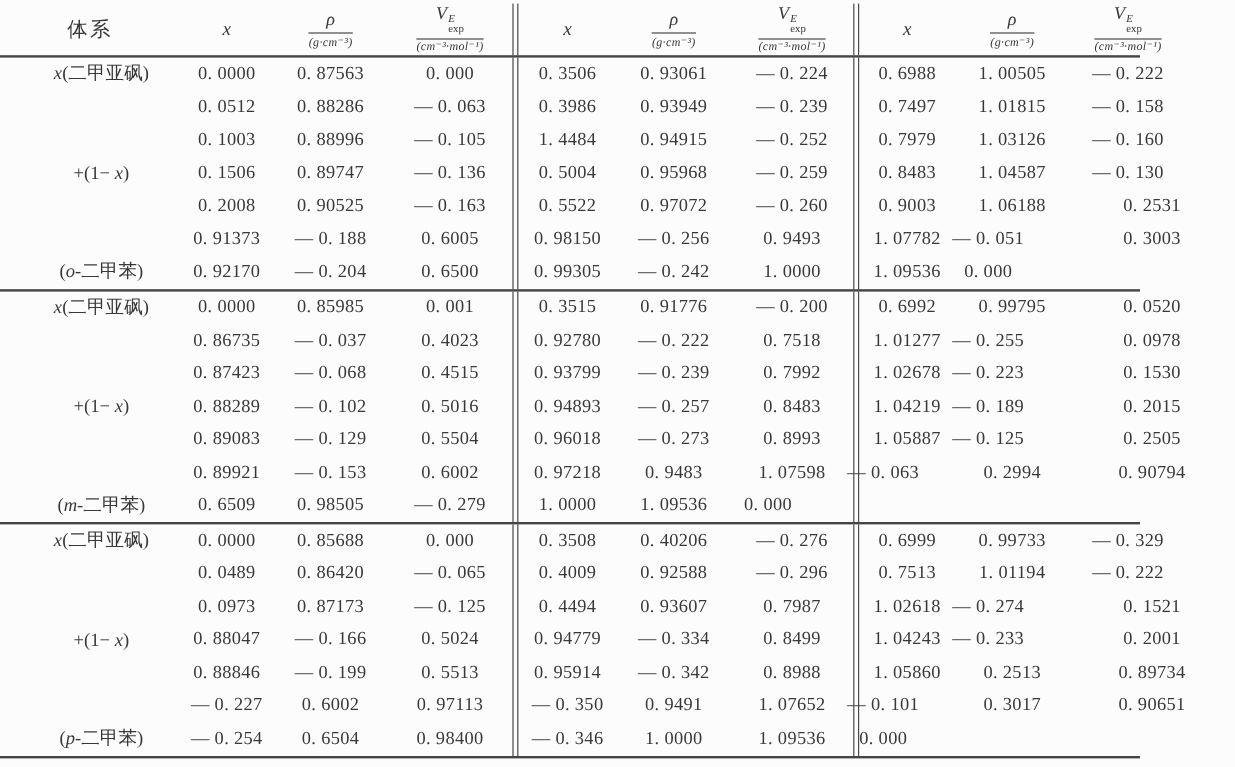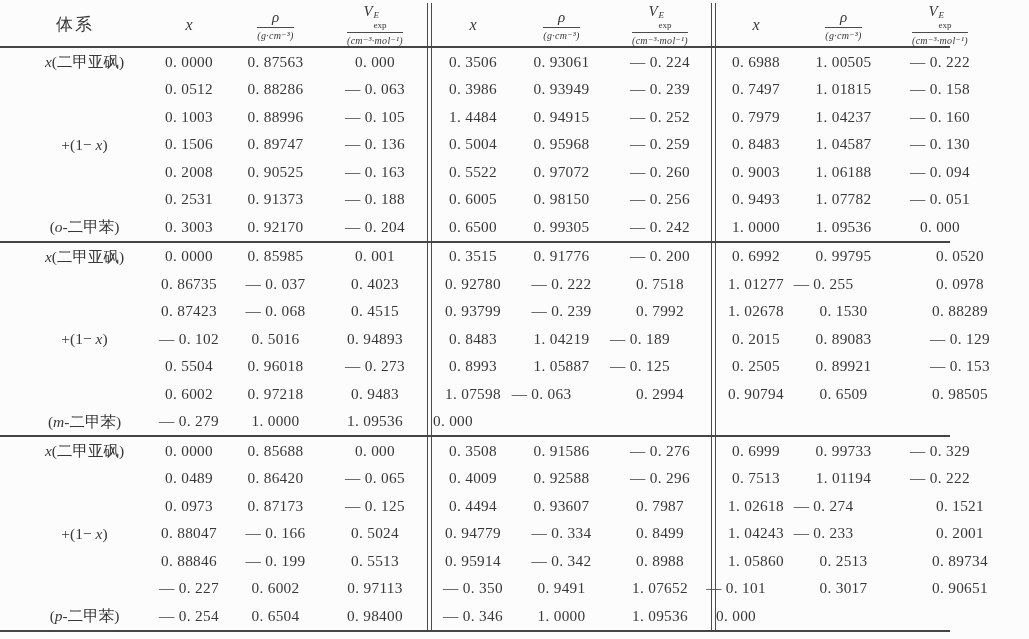--- a/index.html
+++ b/index.html
@@ -131,40 +131,39 @@
         <div class="cell num">0. 7497</div>
         <div class="cell num">1. 01815</div>
         <div class="cell num c12">— 0. 158</div>
         <div class="cell num">0. 1003</div>
         <div class="cell num">0. 88996</div>
         <div class="cell num">— 0. 105</div>
         <div class="cell num">1. 4484</div>
         <div class="cell num">0. 94915</div>
         <div class="cell num">— 0. 252</div>
         <div class="cell num">0. 7979</div>
-        <div class="cell num">1. 04237</div>
+        <div class="cell num">1. 03126</div>
         <div class="cell num c12">— 0. 160</div>
         <div class="cell num">0. 1506</div>
         <div class="cell num">0. 89747</div>
         <div class="cell num">— 0. 136</div>
         <div class="cell num">0. 5004</div>
         <div class="cell num">0. 95968</div>
         <div class="cell num">— 0. 259</div>
         <div class="cell num">0. 8483</div>
         <div class="cell num">1. 04587</div>
         <div class="cell num c12">— 0. 130</div>
         <div class="cell num">0. 2008</div>
         <div class="cell num">0. 90525</div>
         <div class="cell num">— 0. 163</div>
         <div class="cell num">0. 5522</div>
         <div class="cell num">0. 97072</div>
         <div class="cell num">— 0. 260</div>
         <div class="cell num">0. 9003</div>
         <div class="cell num">1. 06188</div>
-        <div class="cell num c12">— 0. 094</div>
         <div class="cell num">0. 2531</div>
         <div class="cell num">0. 91373</div>
         <div class="cell num">— 0. 188</div>
         <div class="cell num">0. 6005</div>
         <div class="cell num">0. 98150</div>
         <div class="cell num">— 0. 256</div>
         <div class="cell num">0. 9493</div>
         <div class="cell num">1. 07782</div>
         <div class="cell num c12">— 0. 051</div>
         <div class="cell num">0. 3003</div>
@@ -203,25 +202,27 @@
         <div class="cell num">1. 01277</div>
         <div class="cell num c12">— 0. 255</div>
         <div class="cell num">0. 0978</div>
         <div class="cell num">0. 87423</div>
         <div class="cell num">— 0. 068</div>
         <div class="cell num">0. 4515</div>
         <div class="cell num">0. 93799</div>
         <div class="cell num">— 0. 239</div>
         <div class="cell num">0. 7992</div>
         <div class="cell num">1. 02678</div>
+        <div class="cell num c12">— 0. 223</div>
         <div class="cell num">0. 1530</div>
         <div class="cell num">0. 88289</div>
         <div class="cell num">— 0. 102</div>
         <div class="cell num">0. 5016</div>
         <div class="cell num">0. 94893</div>
+        <div class="cell num">— 0. 257</div>
         <div class="cell num">0. 8483</div>
         <div class="cell num">1. 04219</div>
         <div class="cell num c12">— 0. 189</div>
         <div class="cell num">0. 2015</div>
         <div class="cell num">0. 89083</div>
         <div class="cell num">— 0. 129</div>
         <div class="cell num">0. 5504</div>
         <div class="cell num">0. 96018</div>
         <div class="cell num">— 0. 273</div>
         <div class="cell num">0. 8993</div>
@@ -249,21 +250,21 @@
           <div class="sys-line"><i>x</i><span>(二甲亚砜)</span></div>
           <div class="sys-line"><span>+(1− </span><i>x</i><span>)</span></div>
           <div class="sys-line"><span>(</span><i>p</i><span>-二甲苯)</span></div>
         </div>
         <div class="sep sepcol1"></div>
         <div class="sep sepcol2"></div>
         <div class="cell num">0. 0000</div>
         <div class="cell num">0. 85688</div>
         <div class="cell num">0. 000</div>
         <div class="cell num">0. 3508</div>
-        <div class="cell num">0. 91586</div>
+        <div class="cell num">0. 40206</div>
         <div class="cell num">— 0. 276</div>
         <div class="cell num">0. 6999</div>
         <div class="cell num">0. 99733</div>
         <div class="cell num c12">— 0. 329</div>
         <div class="cell num">0. 0489</div>
         <div class="cell num">0. 86420</div>
         <div class="cell num">— 0. 065</div>
         <div class="cell num">0. 4009</div>
         <div class="cell num">0. 92588</div>
         <div class="cell num">— 0. 296</div>

